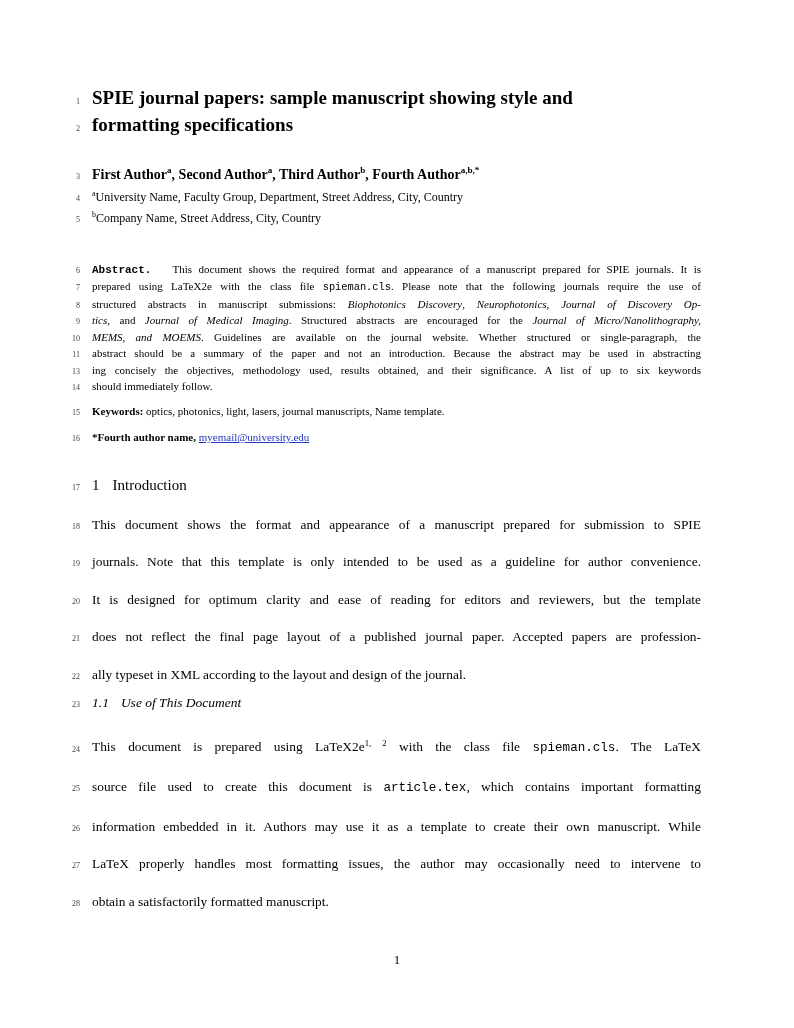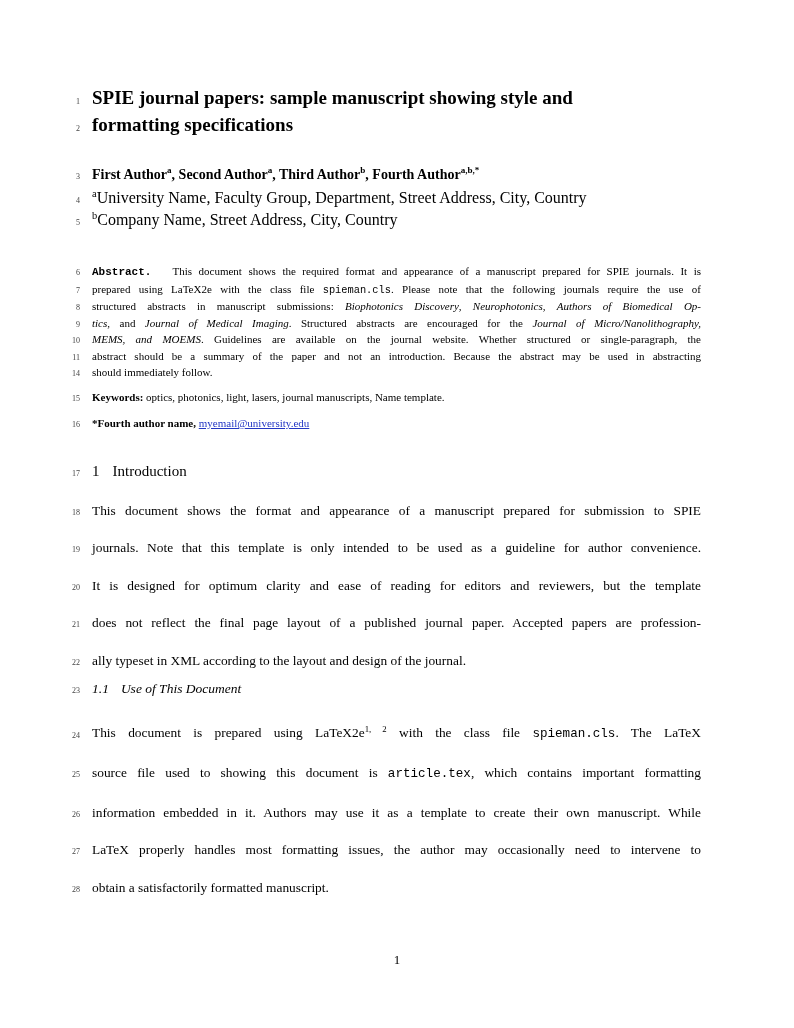--- a/index.html
+++ b/index.html
@@ -8,21 +8,21 @@
     width:794px; height:1028px; overflow:hidden;
     font-family:"Liberation Serif", serif; color:#000;
   }
   .page { position:relative; width:794px; height:1028px; padding-top:84px; background:#fff; }
   .row { display:flex; align-items:baseline; }
   .ln { flex:0 0 92px; padding-right:12px; text-align:right; font-size:8px; color:#444; }
   .ct { flex:0 0 609px; width:609px; white-space:nowrap; }
   .jst { text-align:justify; text-align-last:justify; }
   .t { font-size:19px; font-weight:bold; line-height:27px; }
   .authors { font-size:14px; font-weight:bold; line-height:20px; }
-  .affil { font-size:16px; line-height:18px; }
+  .affil { font-size:12px; line-height:18px; }
   .small { font-size:11px; line-height:16.5px; }
   .abs-label { margin-right:21px;font-family:Liberation Mono, monospace; }
   .mono { font-family:"Liberation Mono", monospace; font-size:0.94em; }
   .sec { font-size:15px; font-weight:normal; line-height:18px; }
   .secnum { margin-right:13px; }
   .subsec { font-size:13.5px; font-style:italic; line-height:20px; }
   .secnum2 { margin-right:12px; }
   .bodyline { font-size:13.4px; line-height:37.5px; }
   sup { font-size:0.65em; }
   .link { color:#2336c4; text-decoration:underline; cursor:pointer; }
@@ -71,33 +71,37 @@
     <div class="row">
       <span class="ln">6</span>
       <div class="ct small jst"><b class="abs-label">Abstract.</b><span>This document shows the required format and appearance of a manuscript prepared for SPIE journals. It is</span></div>
     </div>
     <div class="row">
       <span class="ln">7</span>
       <div class="ct small jst"><span>prepared using LaTeX2e with the class file </span><span class="mono">spieman.cls</span><span>. Please note that the following journals require the use of</span></div>
     </div>
     <div class="row">
       <span class="ln">8</span>
-      <div class="ct small jst"><span>structured abstracts in manuscript submissions: </span><em>Biophotonics Discovery</em><span>, </span><em>Neurophotonics</em><span>, </span><em>Authors of Biomedical Op-</em></div>
+      <div class="ct small jst"><span>structured abstracts in manuscript submissions: </span><em>Biophotonics Discovery</em><span>, </span><em>Neurophotonics</em><span>, </span><em>Journal of Discovery Op-</em></div>
     </div>
     <div class="row">
       <span class="ln">9</span>
       <div class="ct small jst"><em>tics</em><span>, and </span><em>Journal of Medical Imaging</em><span>. Structured abstracts are encouraged for the </span><em>Journal of Micro/Nanolithography,</em></div>
     </div>
     <div class="row">
       <span class="ln">10</span>
       <div class="ct small jst"><em>MEMS, and MOEMS</em><span>. Guidelines are available on the journal website. Whether structured or single-paragraph, the</span></div>
     </div>
     <div class="row">
       <span class="ln">11</span>
       <div class="ct small jst">abstract should be a summary of the paper and not an introduction. Because the abstract may be used in abstracting</div>
+    </div>
+    <div class="row">
+      <span class="ln">13</span>
+      <div class="ct small jst">ing concisely the objectives, methodology used, results obtained, and their significance. A list of up to six keywords</div>
     </div>
     <div class="row">
       <span class="ln">14</span>
       <div class="ct small">should immediately follow.</div>
     </div>
   </div>
 
   <div class="block mt-keywords">
     <div class="row">
       <span class="ln">15</span>
@@ -149,21 +153,21 @@
     </div>
   </div>
 
   <div class="block mt-para2">
     <div class="row">
       <span class="ln">24</span>
       <div class="ct bodyline jst"><span>This document is prepared using LaTeX2e</span><sup>1, 2</sup><span> with the class file </span><span class="mono">spieman.cls</span><span>. The LaTeX</span></div>
     </div>
     <div class="row">
       <span class="ln">25</span>
-      <div class="ct bodyline jst"><span>source file used to showing this document is </span><span class="mono">article.tex</span><span>, which contains important formatting</span></div>
+      <div class="ct bodyline jst"><span>source file used to create this document is </span><span class="mono">article.tex</span><span>, which contains important formatting</span></div>
     </div>
     <div class="row">
       <span class="ln">26</span>
       <div class="ct bodyline jst">information embedded in it. Authors may use it as a template to create their own manuscript. While</div>
     </div>
     <div class="row">
       <span class="ln">27</span>
       <div class="ct bodyline jst">LaTeX properly handles most formatting issues, the author may occasionally need to intervene to</div>
     </div>
     <div class="row">

